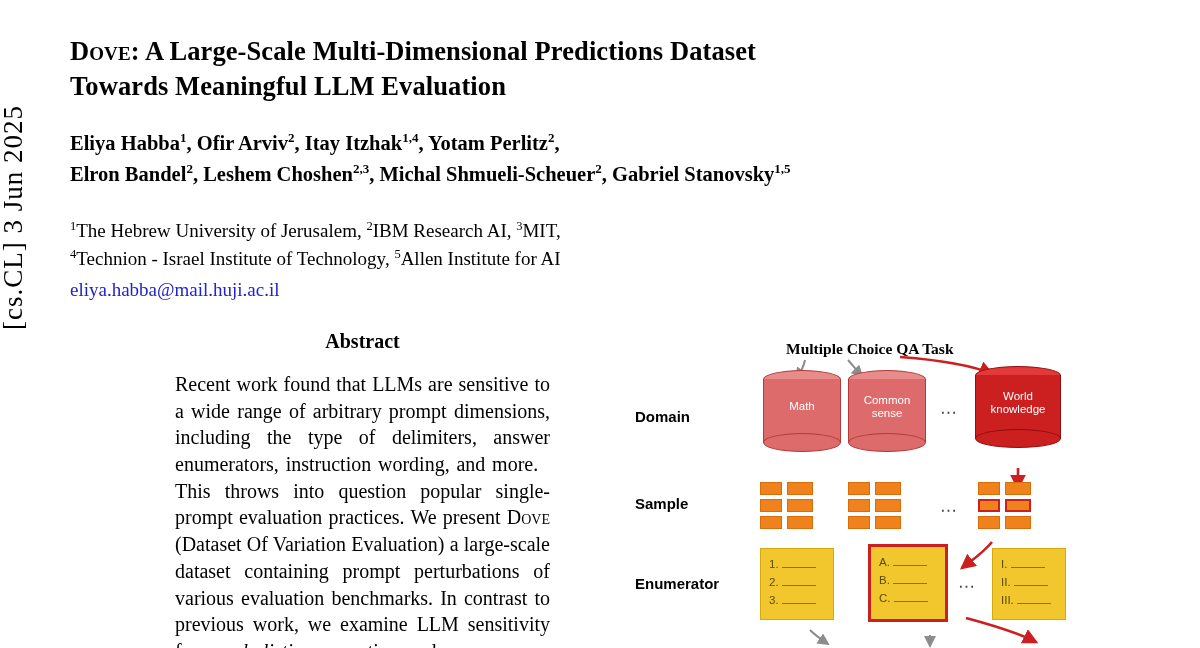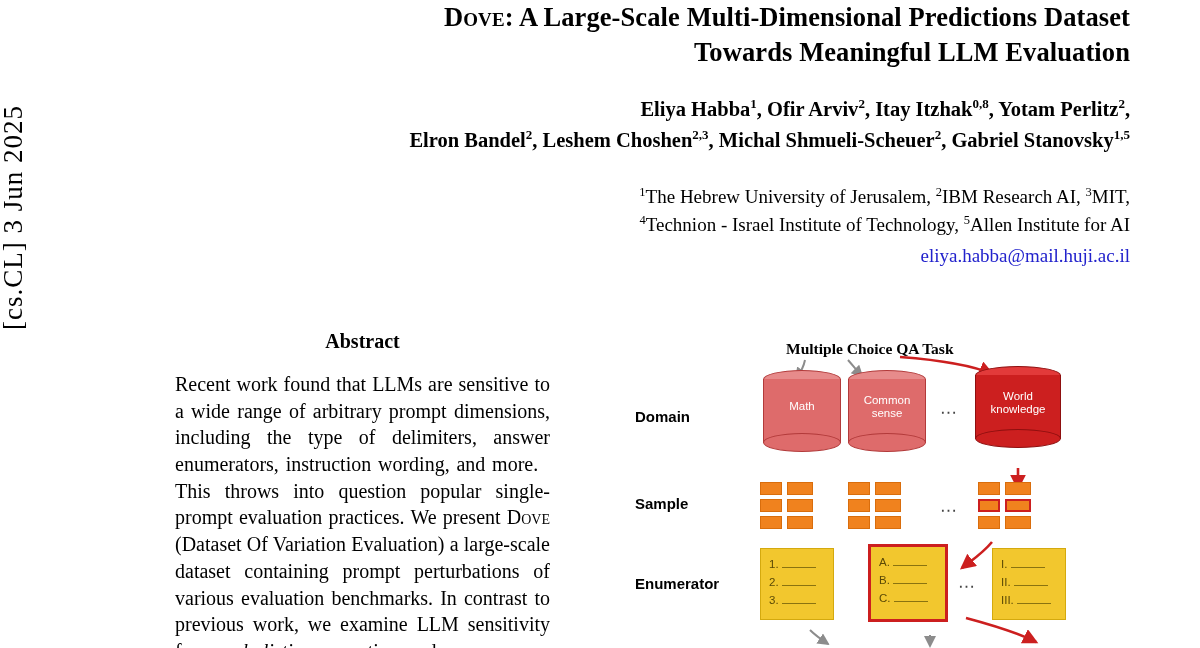--- a/index.html
+++ b/index.html
@@ -35,22 +35,23 @@
   
   #page {
     position: absolute;
     left: 0; top: 0;
     width: 1200px;
     height: 648px;
   }
 
   #title-block {
     margin: 0 auto;
+    padding-top: 34px;
     width: 1060px;
-    text-align: right;
+    text-align: left;
   }
   .paper-title {
     font-size: 26.5px;
     font-weight: bold;
     line-height: 1.32;
     letter-spacing: 0.1px;
   }
   .smallcaps-lg {
     font-variant: small-caps;
     font-size: 26.5px;
@@ -246,21 +247,21 @@
 <div id="page">
 
   <div id="title-block">
     <div class="paper-title">
       <span class="smallcaps-lg">Dove</span><span>: A Large-Scale Multi-Dimensional Predictions Dataset</span><br>
       <span>Towards Meaningful LLM Evaluation</span>
     </div>
 
     <div class="authors">
       <div>
-        <span>Eliya Habba<sup>1</sup></span>, <span>Ofir Arviv<sup>2</sup></span>, <span>Itay Itzhak<sup>0,8</sup></span>, <span>Yotam Perlitz<sup>2</sup></span>,
+        <span>Eliya Habba<sup>1</sup></span>, <span>Ofir Arviv<sup>2</sup></span>, <span>Itay Itzhak<sup>1,4</sup></span>, <span>Yotam Perlitz<sup>2</sup></span>,
       </div>
       <div>
         <span>Elron Bandel<sup>2</sup></span>, <span>Leshem Choshen<sup>2,3</sup></span>, <span>Michal Shmueli-Scheuer<sup>2</sup></span>, <span>Gabriel Stanovsky<sup>1,5</sup></span>
       </div>
     </div>
 
     <div class="affiliations">
       <div>
         <sup>1</sup>The Hebrew University of Jerusalem, <sup>2</sup>IBM Research AI, <sup>3</sup>MIT,
       </div>

